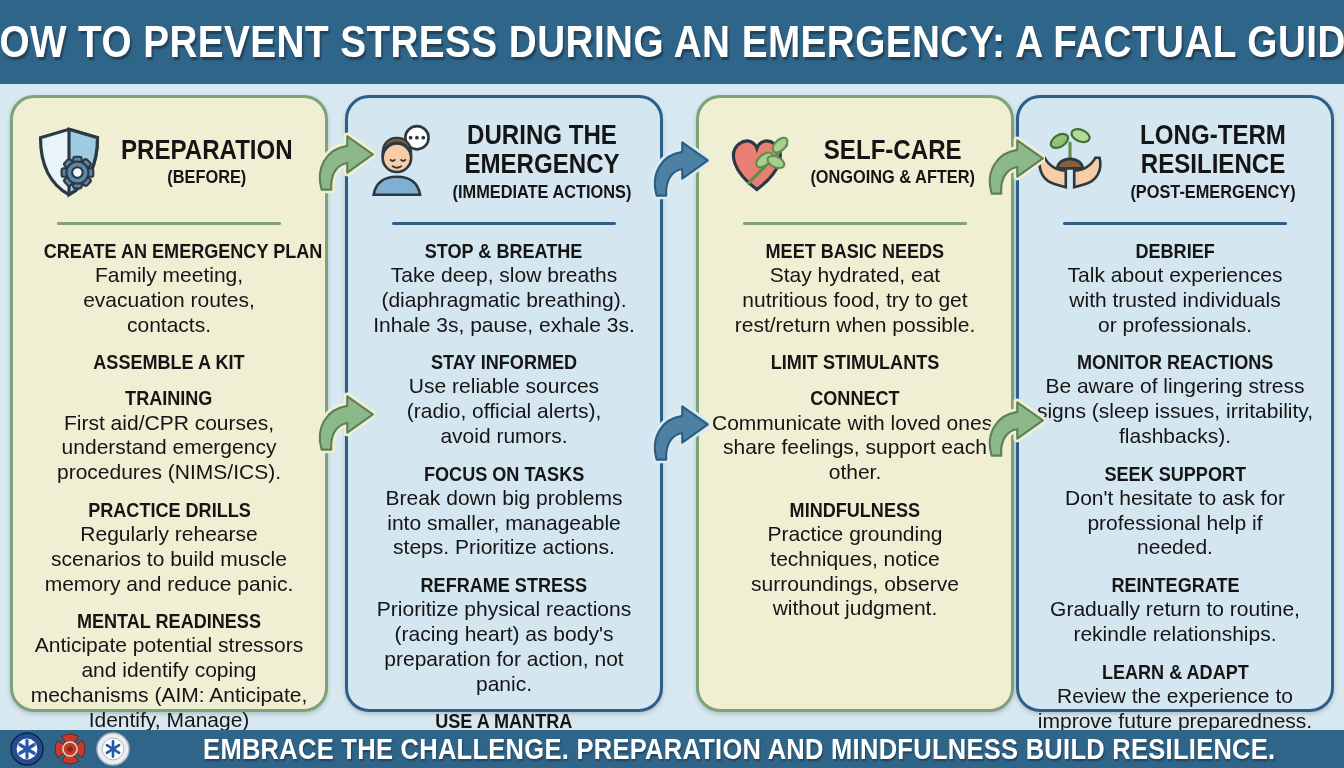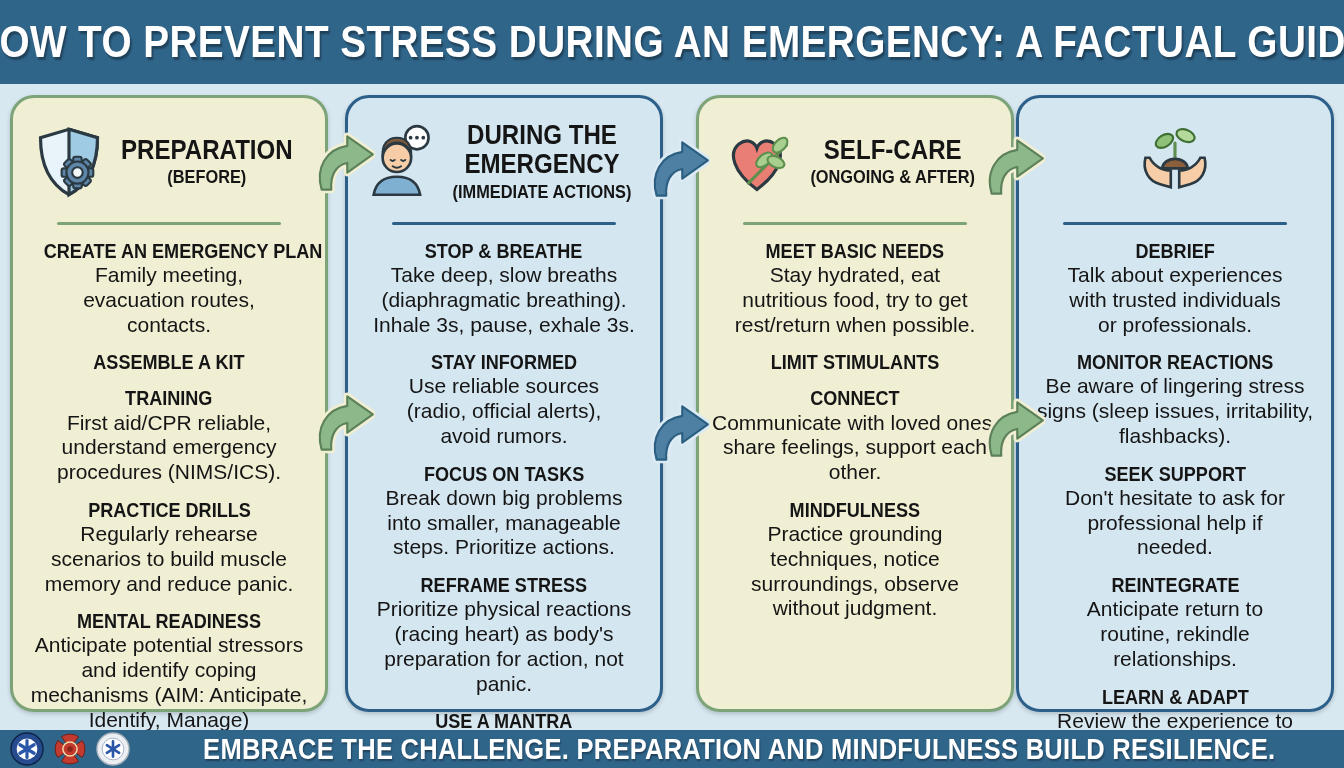--- a/index.html
+++ b/index.html
@@ -92,21 +92,21 @@
   <div class="divider"></div>
   <div class="section">
     <div class="shead">CREATE AN EMERGENCY PLAN</div>
     <div class="sbody" style="max-width:200px">Family meeting, evacuation routes, contacts.</div>
   </div>
   <div class="section">
     <div class="shead">ASSEMBLE A KIT</div>
   </div>
   <div class="section">
     <div class="shead">TRAINING</div>
-    <div class="sbody">First aid/CPR reliable, understand emergency procedures (NIMS/ICS).</div>
+    <div class="sbody">First aid/CPR courses, understand emergency procedures (NIMS/ICS).</div>
   </div>
   <div class="section">
     <div class="shead">PRACTICE DRILLS</div>
     <div class="sbody" style="max-width:250px">Regularly rehearse scenarios to build muscle memory and reduce panic.</div>
   </div>
   <div class="section">
     <div class="shead">MENTAL READINESS</div>
     <div class="sbody">Anticipate potential stressors and identify coping mechanisms (AIM: Anticipate, Identify, Manage)</div>
   </div>
 </div>
@@ -189,37 +189,41 @@
 <div class="col blue" style="left:1016px">
   <div class="col-head">
     <svg class="col-icon" viewBox="0 0 72 72">
       <path d="M36 38 V 18" fill="none" stroke="#5f8f4f" stroke-width="3" stroke-linecap="round"></path>
       <ellipse cx="26" cy="16" rx="9" ry="5.5" transform="rotate(-32 26 16)" fill="#8fc177" stroke="#3f6f33" stroke-width="2"></ellipse>
       <ellipse cx="46" cy="11" rx="9" ry="5.5" transform="rotate(22 46 11)" fill="#b5d89b" stroke="#3f6f33" stroke-width="2"></ellipse>
       <path d="M24 42 a12 9 0 0 1 24 0 z" fill="#8b5e3c" stroke="#2b3a42" stroke-width="2.5"></path>
       <path d="M8 32 c-3 12 3 22 14 25 l10 3 v-16 c-8 0 -16 -4 -20 -12 z" fill="#f6cda6" stroke="#2b3a42" stroke-width="2.5"></path>
       <path d="M64 32 c3 12 -3 22 -14 25 l-10 3 v-16 c8 0 16 -4 20 -12 z" fill="#f6cda6" stroke="#2b3a42" stroke-width="2.5"></path>
     </svg>
+    <div class="col-titlebox">
+      <div class="col-title">LONG-TERM RESILIENCE</div>
+      <div class="col-sub">(POST-EMERGENCY)</div>
+    </div>
   </div>
   <div class="divider"></div>
   <div class="section">
     <div class="shead">DEBRIEF</div>
     <div class="sbody" style="max-width:232px">Talk about experiences with trusted individuals or professionals.</div>
   </div>
   <div class="section">
     <div class="shead">MONITOR REACTIONS</div>
     <div class="sbody">Be aware of lingering stress signs (sleep issues, irritability, flashbacks).</div>
   </div>
   <div class="section">
     <div class="shead">SEEK SUPPORT</div>
     <div class="sbody" style="max-width:252px">Don't hesitate to ask for professional help if needed.</div>
   </div>
   <div class="section">
     <div class="shead">REINTEGRATE</div>
-    <div class="sbody" style="max-width:250px">Anticipate return to routine, rekindle relationships.</div>
+    <div class="sbody" style="max-width:250px">Gradually return to routine, rekindle relationships.</div>
   </div>
   <div class="section">
     <div class="shead">LEARN &amp; ADAPT</div>
     <div class="sbody">Review the experience to improve future preparedness.</div>
   </div>
 </div>
 
 <svg class="arrow" style="left:311px; top:132px" viewBox="0 0 60 60">
   <path d="M10 54 C 4 34, 14 16, 34 13 L 34 4 L 58 21 L 34 38 L 34 29 C 23 31, 18 41, 19 54 Z" fill="none" stroke="#f0eed3" stroke-width="7" stroke-linejoin="round"></path>
   <path d="M10 54 C 4 34, 14 16, 34 13 L 34 4 L 58 21 L 34 38 L 34 29 C 23 31, 18 41, 19 54 Z" fill="#8cb88a" stroke="#5c8059" stroke-width="2" stroke-linejoin="round"></path>

